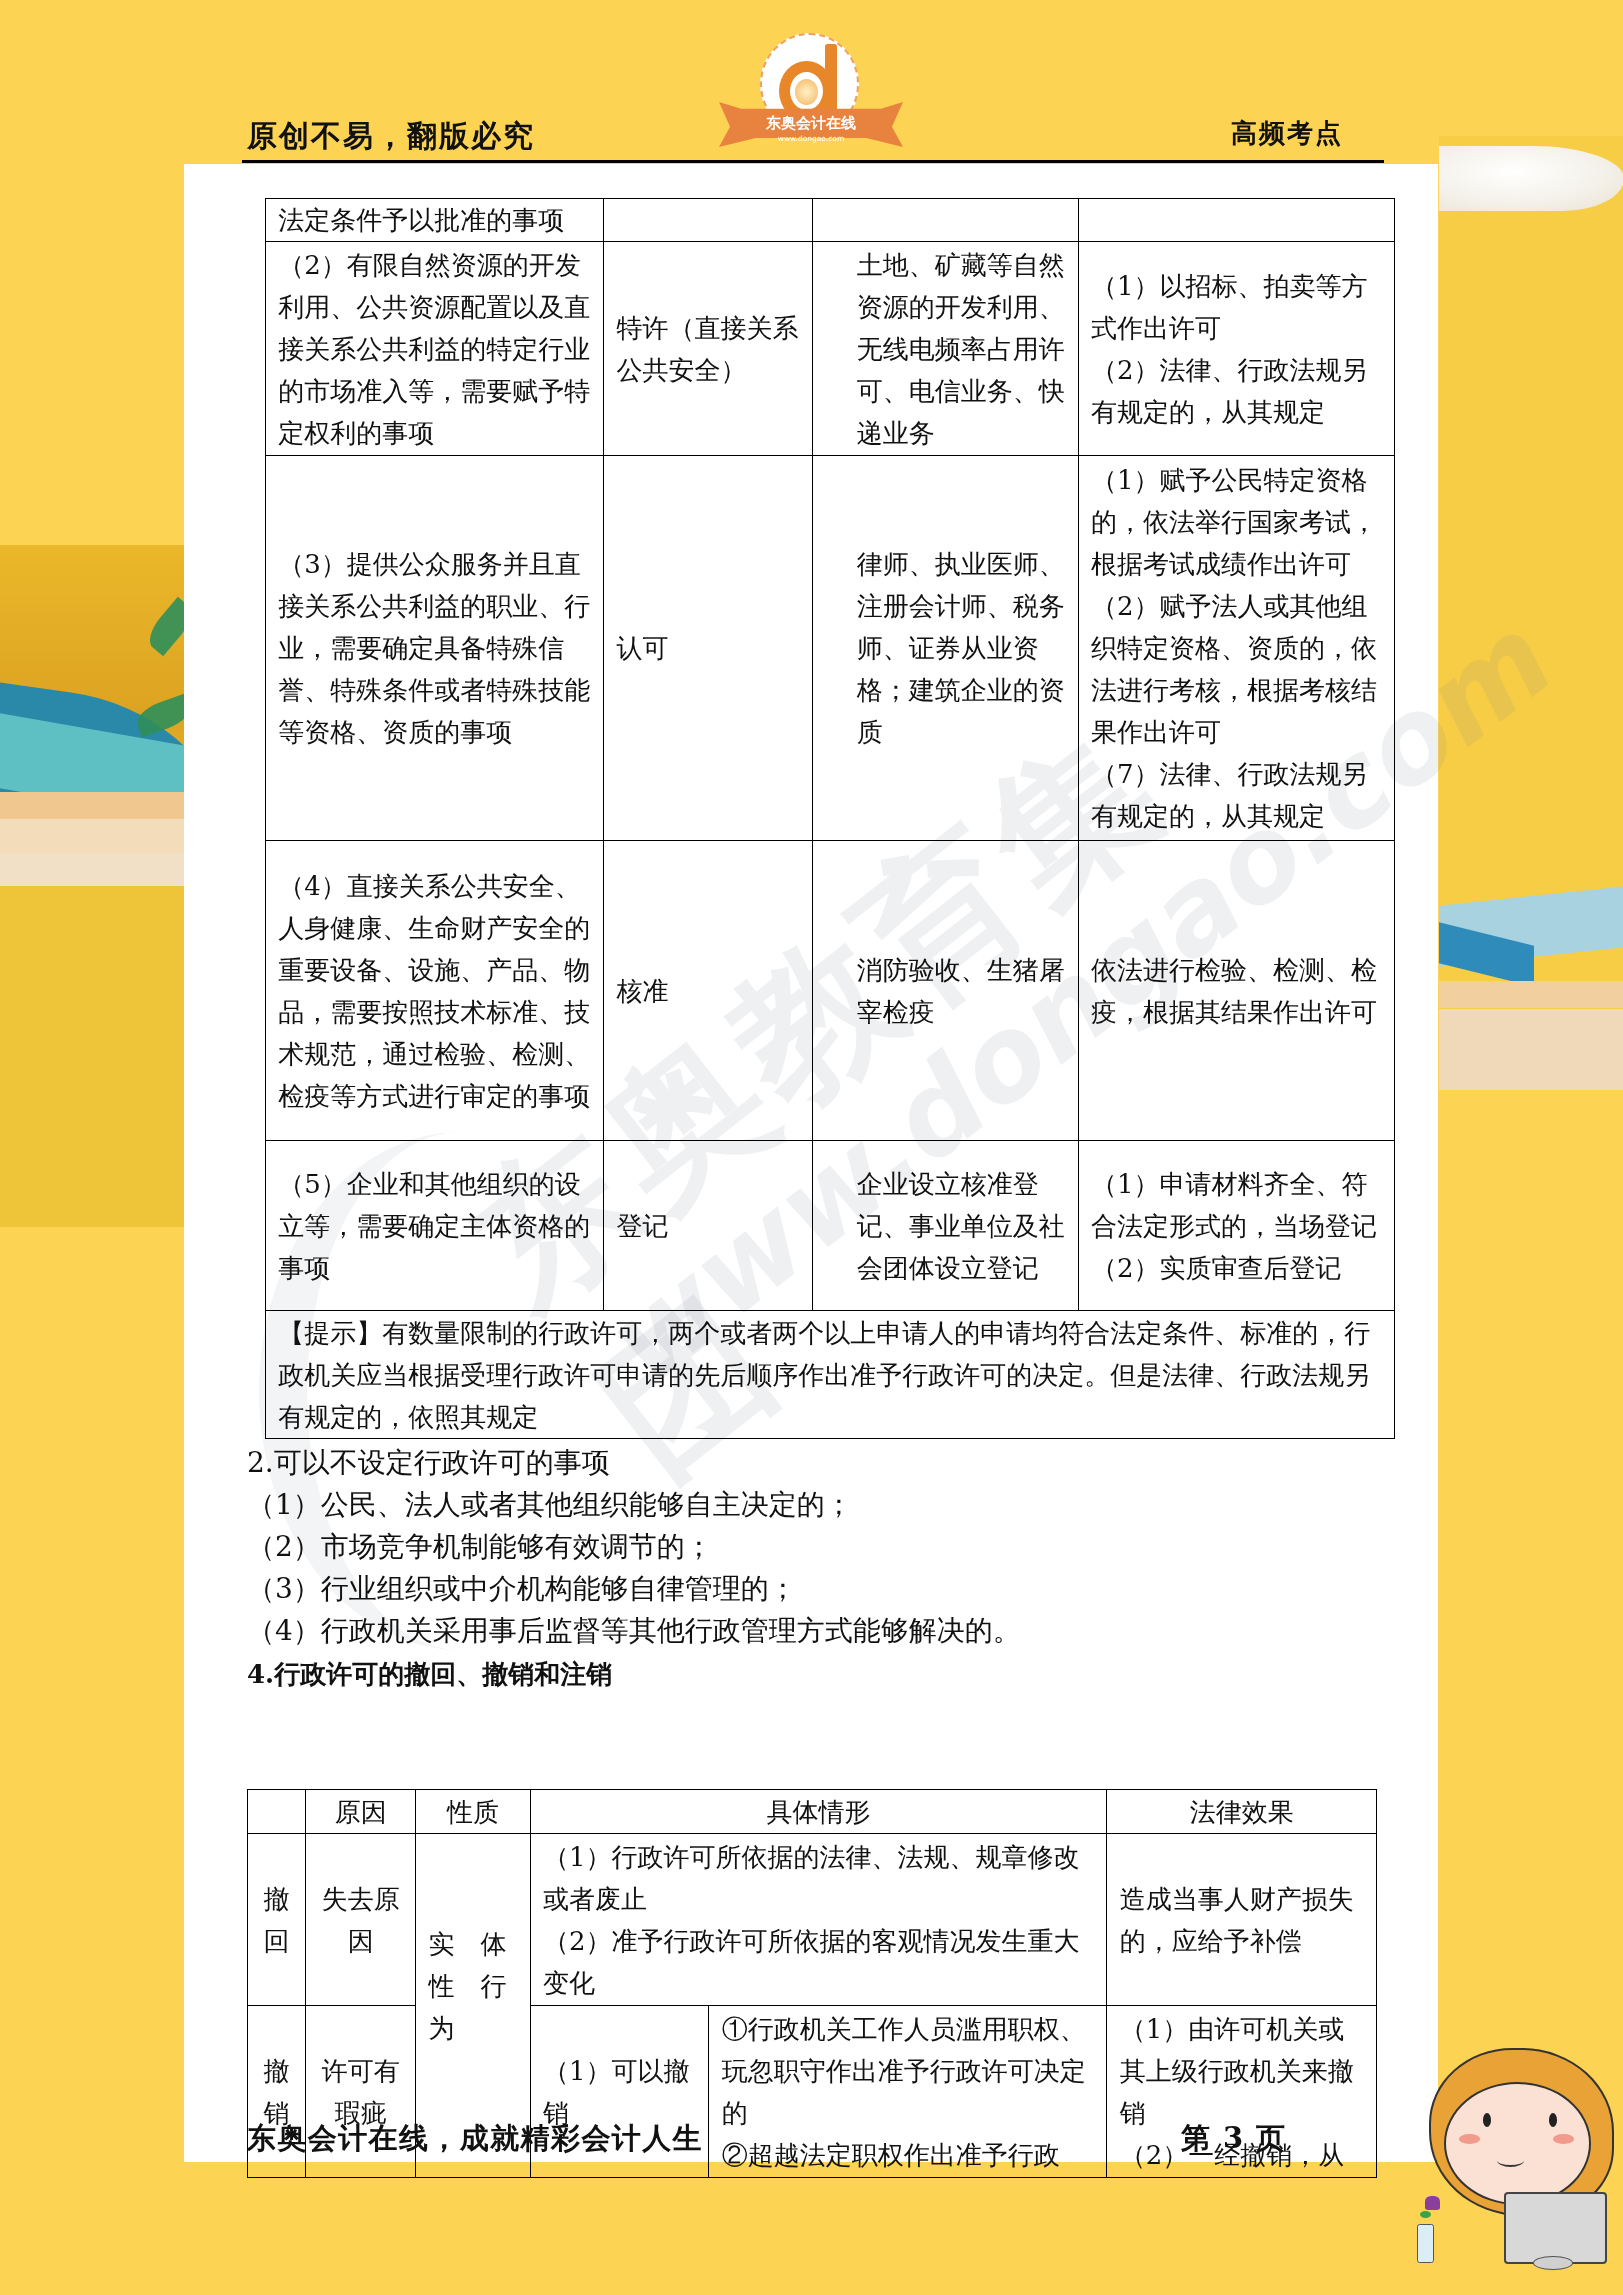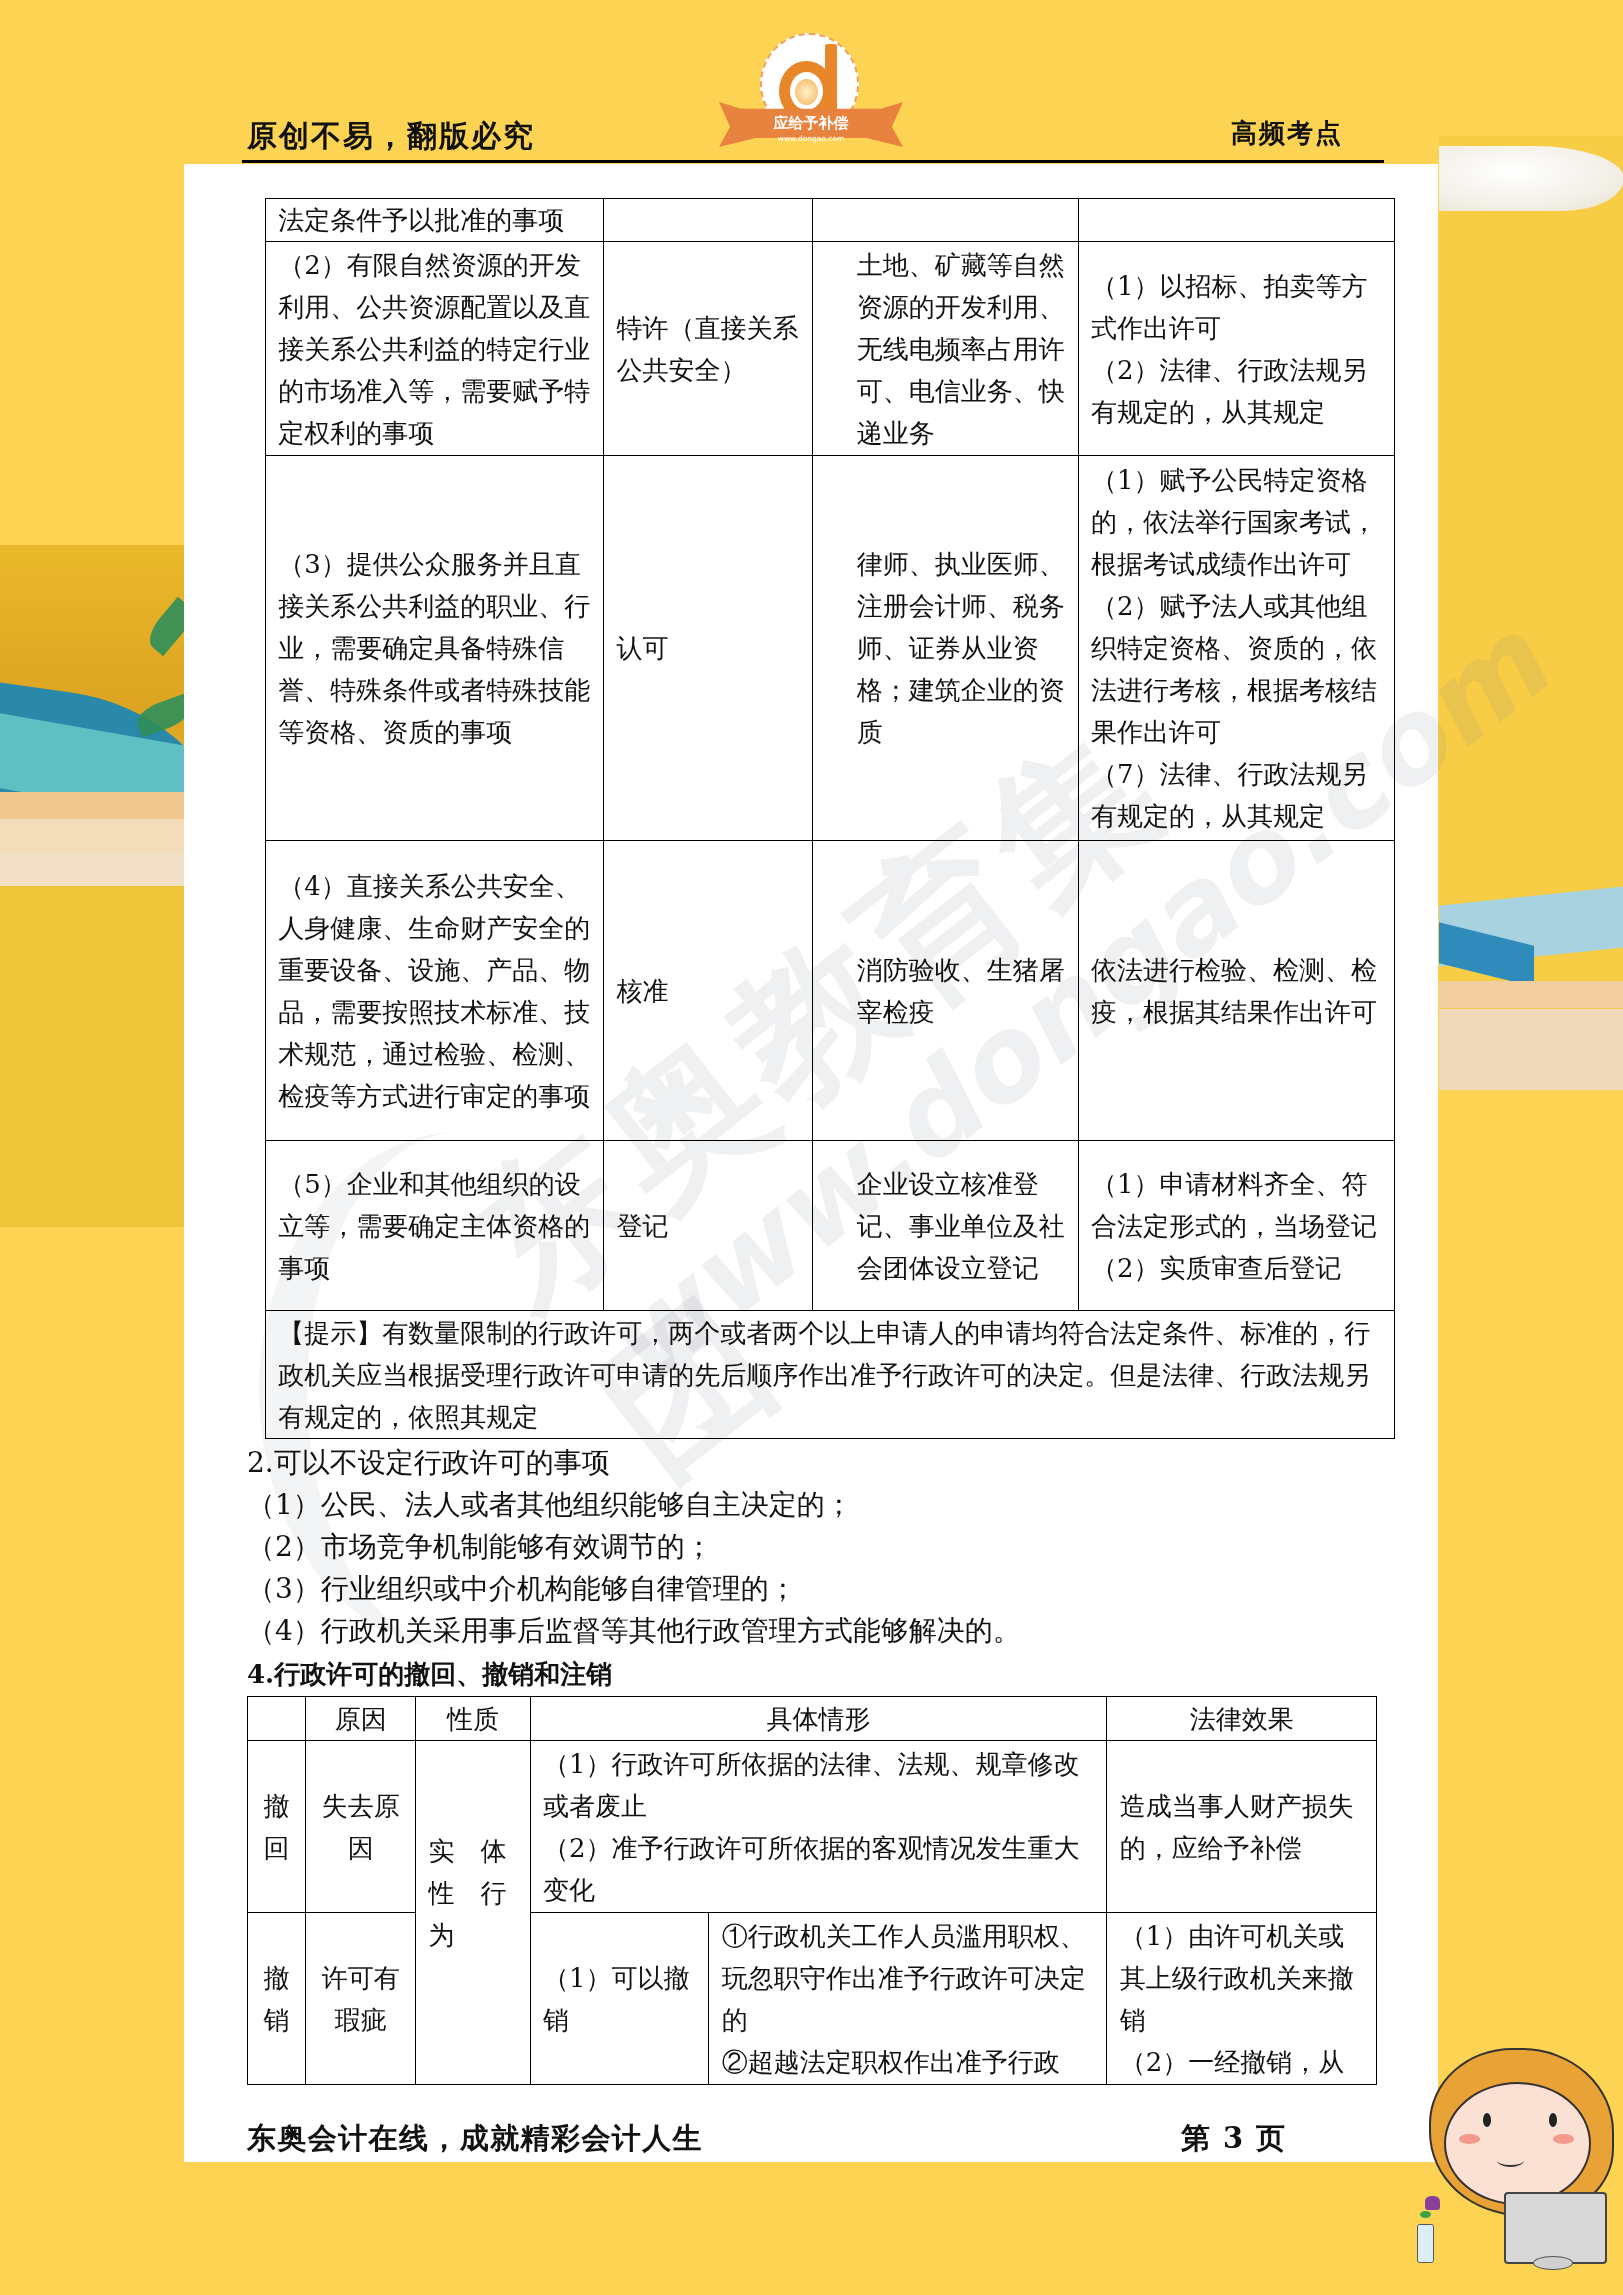--- a/index.html
+++ b/index.html
@@ -68,21 +68,21 @@
   .t1 .r2 { height:385px; }
   .t1 .r3 { height:300px; }
   .t1 .r4 { height:170px; }
   .t1 .r5 { height:128px; }
   .t1 .para { display:block; }
 
   .list { position:absolute; left:247px; font-size:28px; line-height:42px; }
   .list .line { white-space:nowrap; }
   .heading4 { position:absolute; left:247px; top:1653px; font-size:26px; font-weight:bold; line-height:42px; }
 
-  .t2 { left:247px; top:1696px; width:1130px; }
+  .t2 { left:247px; top:1789px; width:1130px; }
   .t2 th { text-align:center; height:43px; }
   .t2 .vert { text-align:center; width:30px; padding:0 13.6px; }
   .t2 .reason { text-align:center; width:79px; padding:0 15px; }
   .t2 .nature { width:89px; padding:0 12.3px; }
   .t2 .nature span { display:block; }
   .t2 .effect { width:244px; }
 
   .footer-left { position:absolute; left:247px; top:2119px; font-size:29px; font-weight:bold; letter-spacing:1.4px; }
   .footer-right { position:absolute; left:1181px; top:2119px; font-size:29px; font-weight:bold; letter-spacing:1.4px; }
 
@@ -125,21 +125,21 @@
 </div>
 
 <div class="page"></div>
 
 <div class="logo">
   <div class="disc"></div>
   <div class="ring"></div>
   <div class="core"></div>
   <div class="stem"></div>
   <div class="ribbon"></div>
-  <div class="ribbon-text">应给予补偿</div>
+  <div class="ribbon-text">东奥会计在线</div>
   <div class="ribbon-url">www.dongao.com</div>
 </div>
 
 <div class="header-left">原创不易，翻版必究</div>
 <div class="header-right">高频考点</div>
 <div class="header-rule"></div>
 
 <div class="watermark">
   <div class="wm1">东奥教育集团</div>
   <div class="wm2">www.dongao.com</div>

